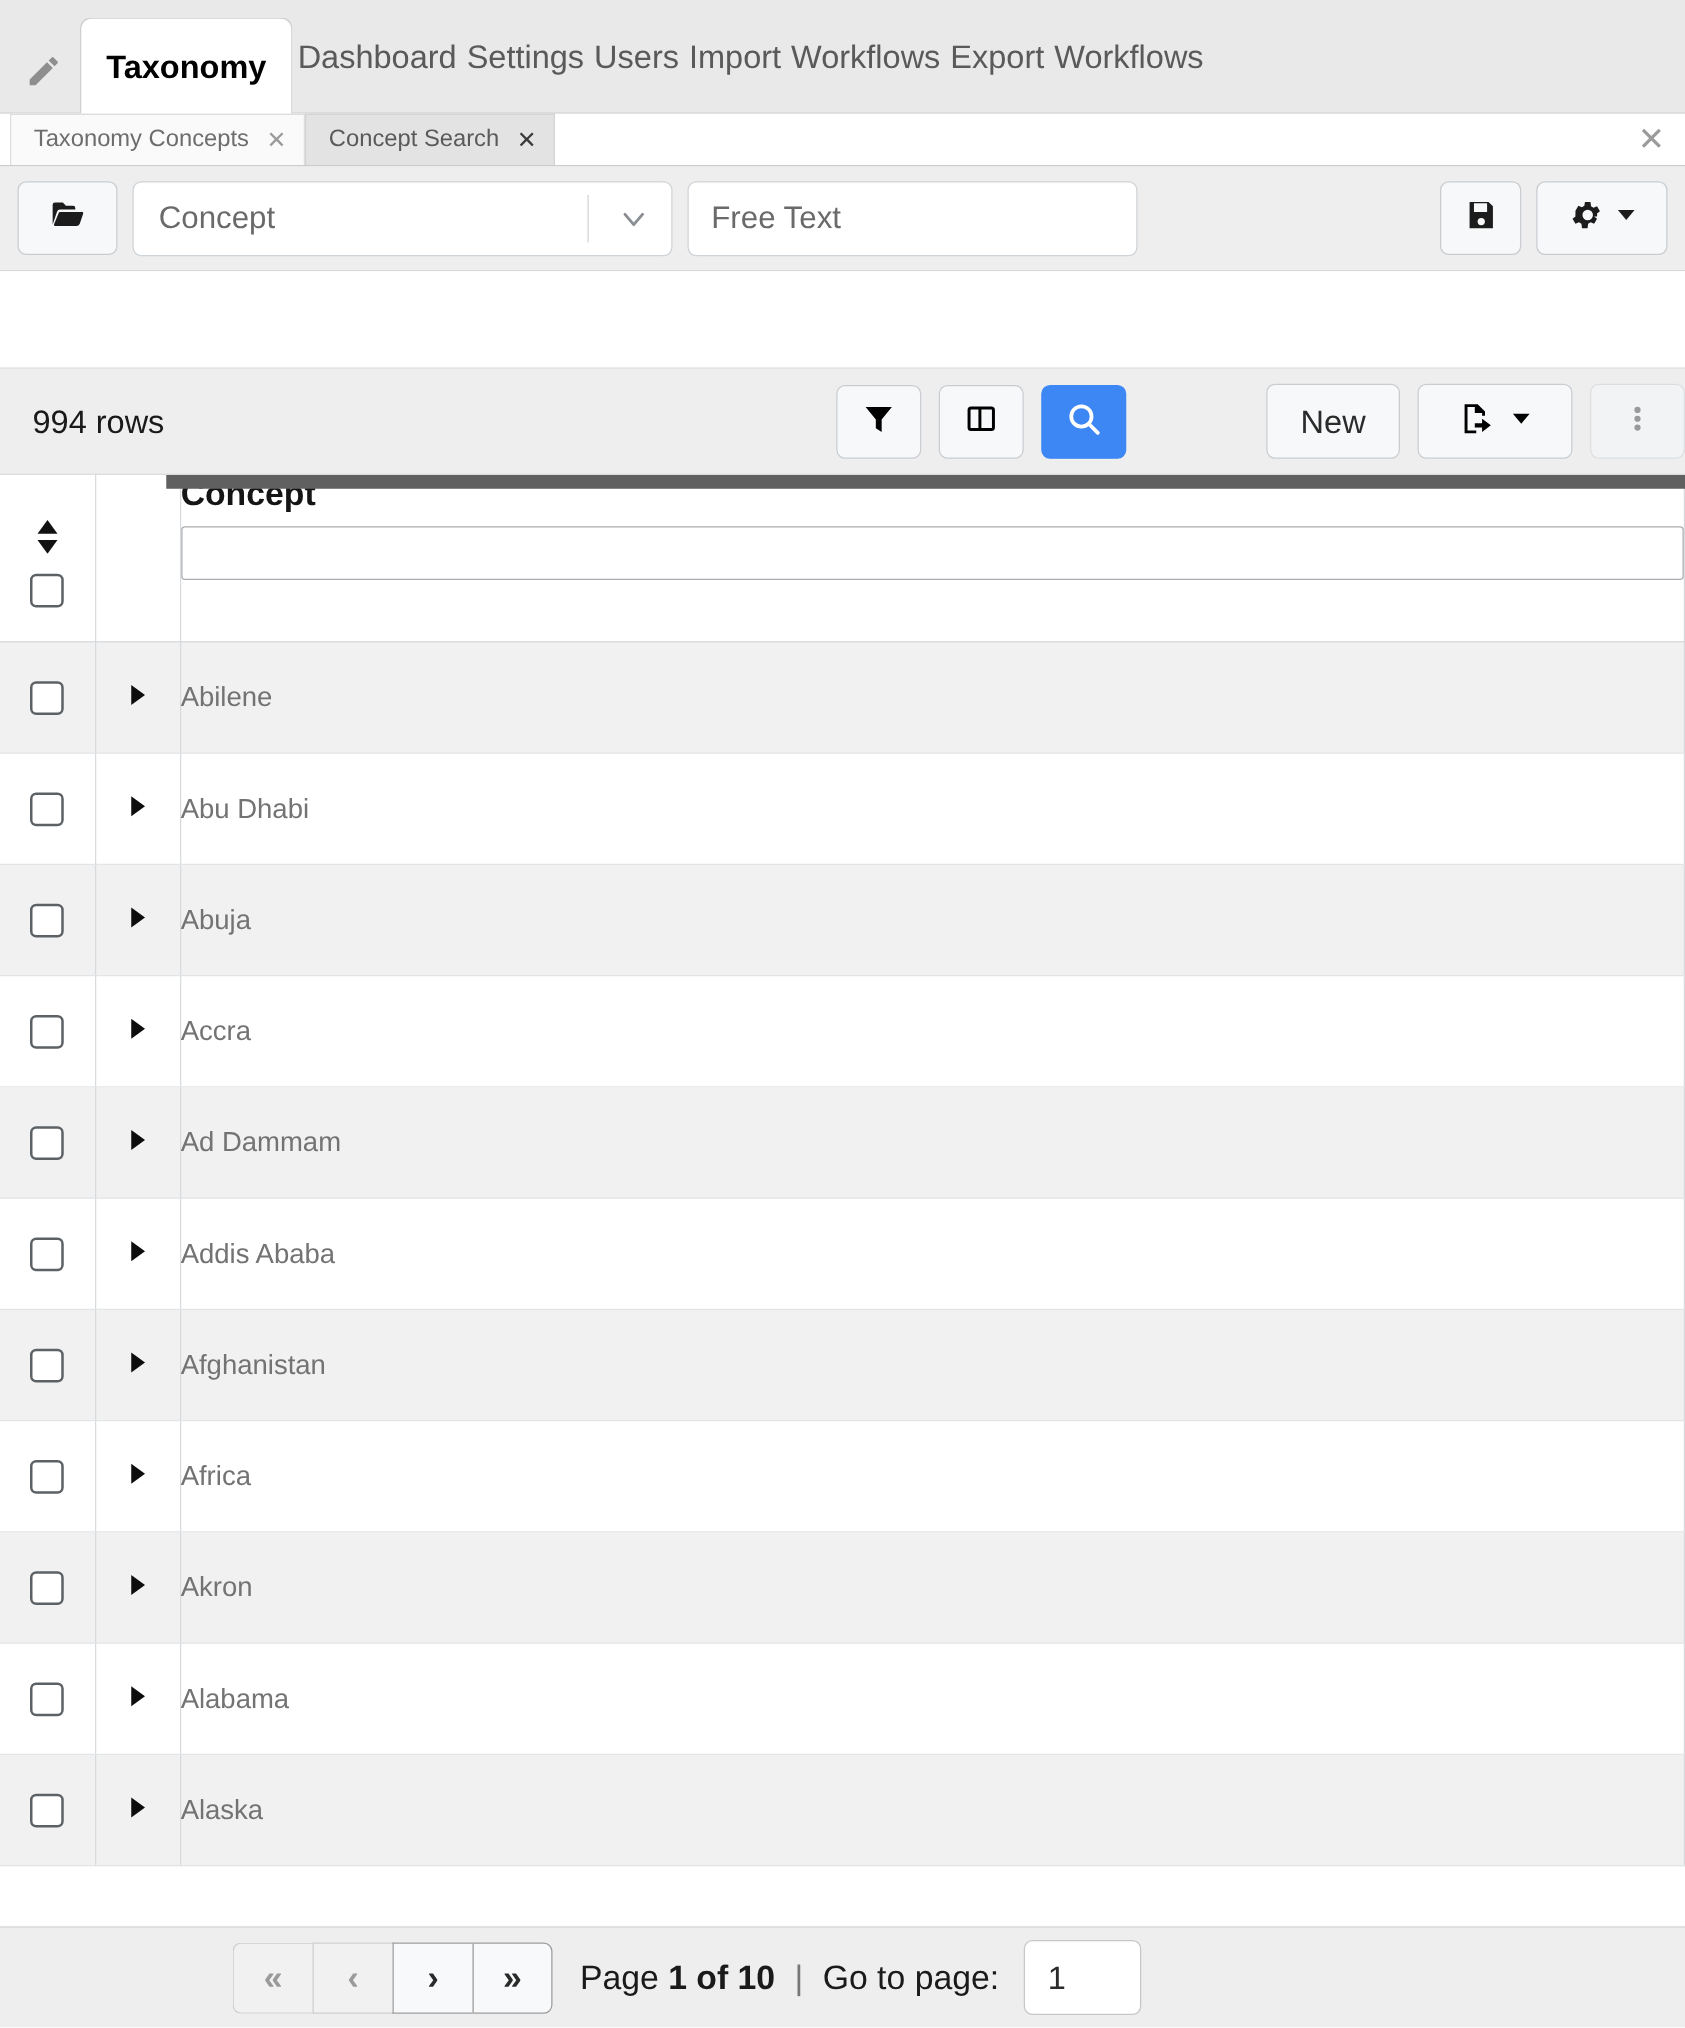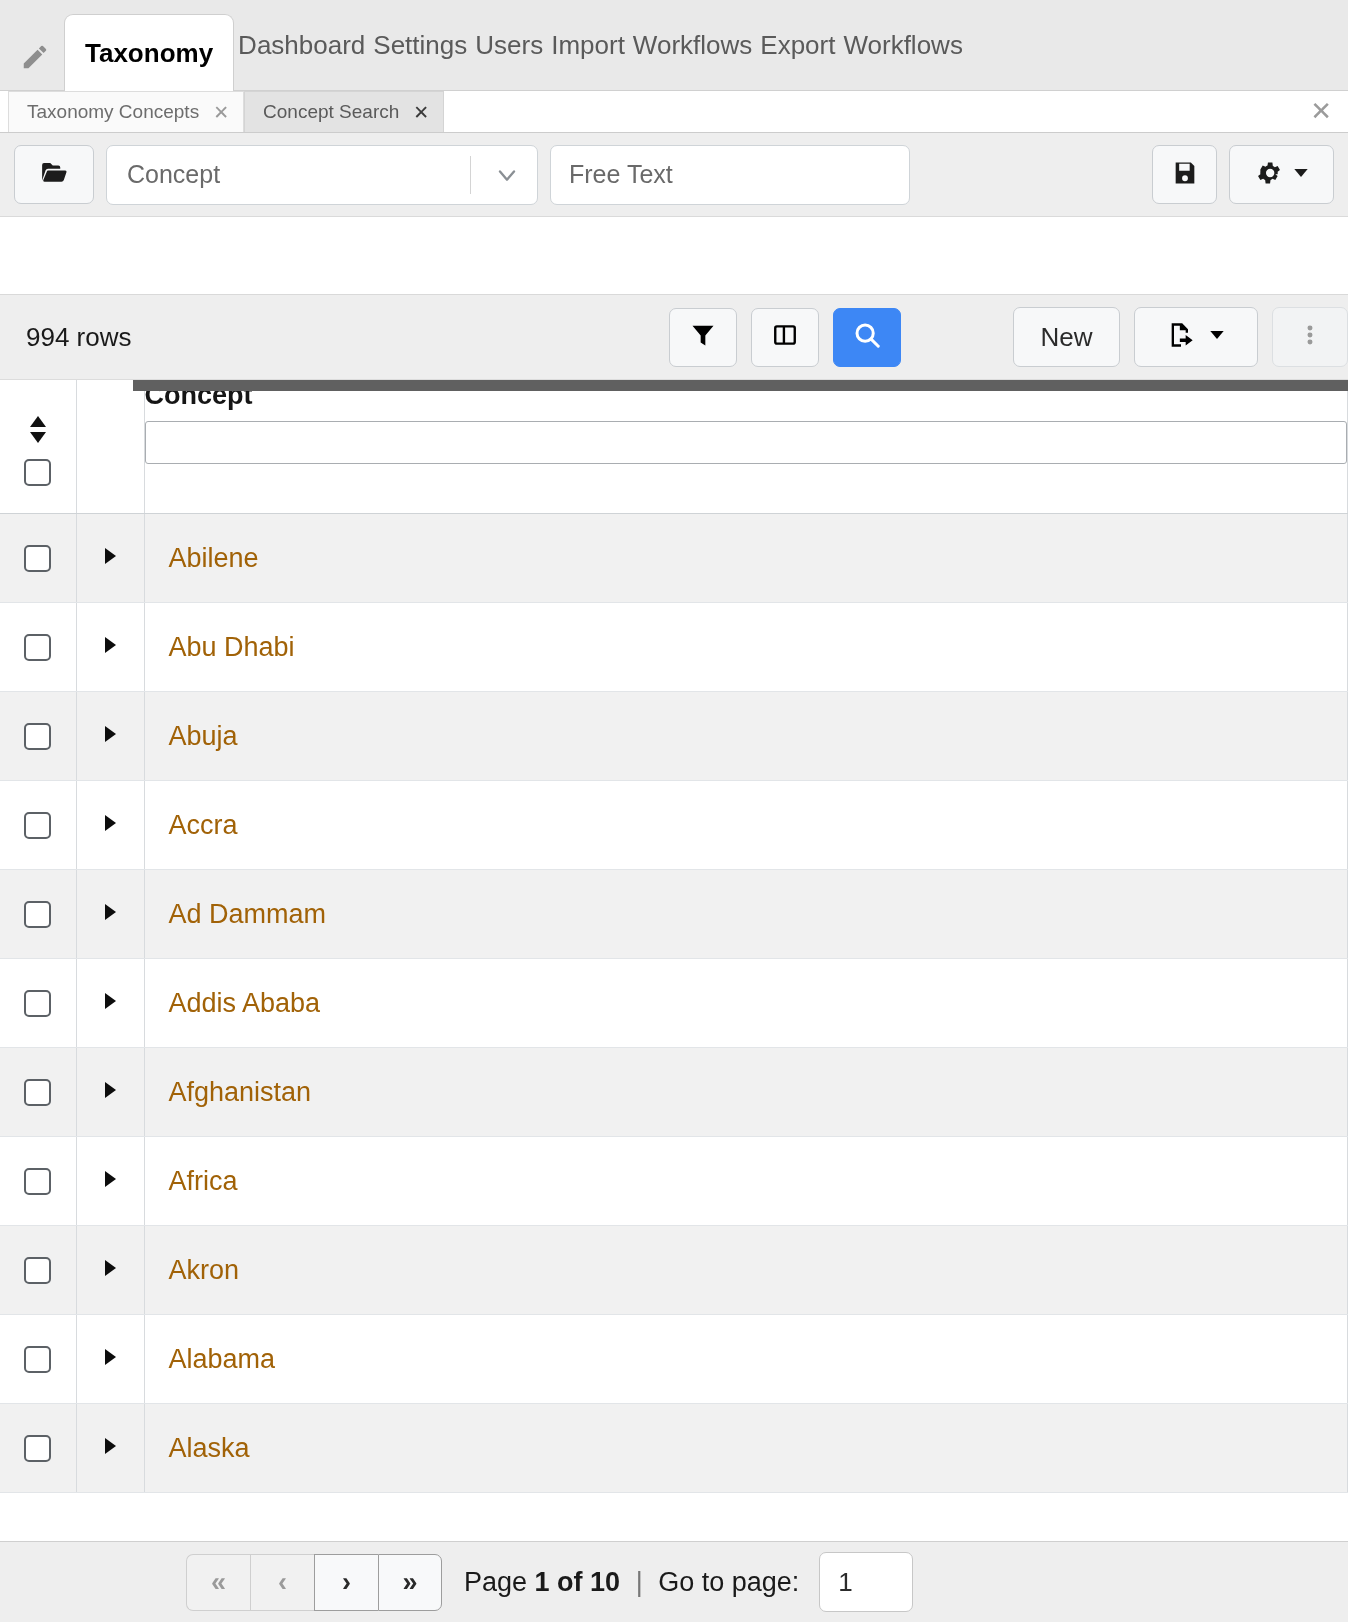--- a/index.html
+++ b/index.html
@@ -302,23 +302,22 @@
   }
   .caret {
     display: inline-block;
     width: 0; height: 0;
     border-left: 11px solid #0d0d0d;
     border-top: 8px solid transparent;
     border-bottom: 8px solid transparent;
     cursor: pointer;
   }
   .concept-link {
-    font-size: 27px;
-    color: #a16207;
-    padding-left: 24px;
+    font-size: 22px;
+    color: #737373;
     cursor: pointer;
     display: block;
   }
 
   
   .pagination {
     height: 81px;
     background: #eeeeee;
     border-top: 1px solid #cfcfcf;
     display: flex;

